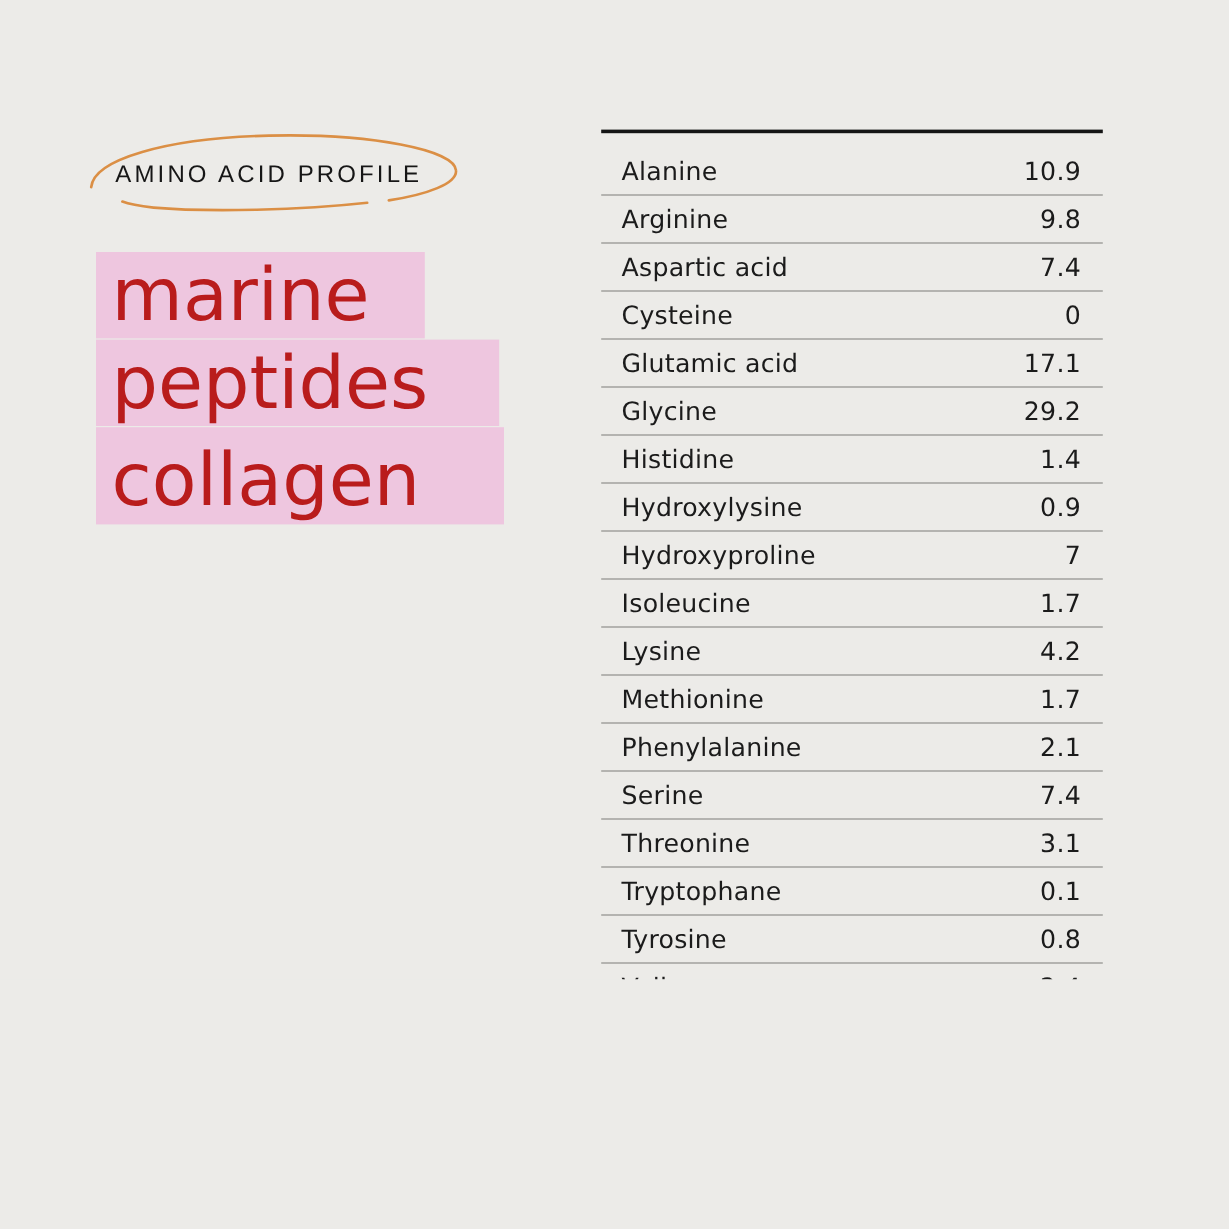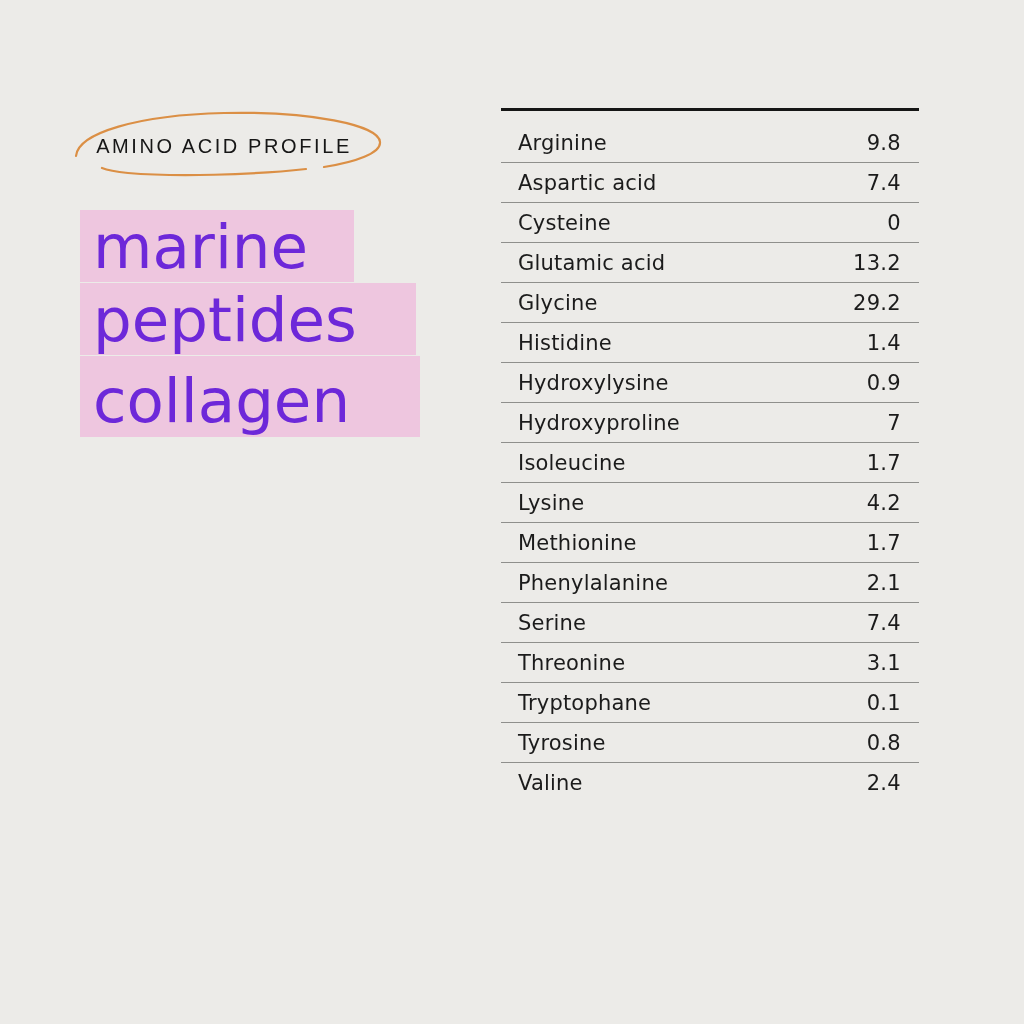--- a/index.html
+++ b/index.html
@@ -21,21 +21,21 @@
     position:absolute;left:70px;top:131px;width:308px;height:30px;
     display:flex;align-items:center;justify-content:center;
     font-family:"Liberation Sans",sans-serif;
     font-size:20px;letter-spacing:2.6px;color:var(--ink);white-space:nowrap;
   }
 
   
   .headline{position:absolute;left:80px;top:210px;}
   .headline-line{
     display:flex;align-items:center;
-    background:var(--pink);color:#6d28d9;
+    background:var(--pink);color:#b91c1c;
     font-size:61px;letter-spacing:0px;line-height:1;
     padding-left:13px;margin-bottom:1px;
   }
   .headline-line:nth-child(1){width:274px;height:72px;}
   .headline-line:nth-child(2){width:336px;height:72px;}
   .headline-line:nth-child(3){width:340px;height:81px;align-items:flex-start;padding-top:14px;}
 
   
   .amino-table{
     position:absolute;left:501px;top:108px;width:418px;
@@ -66,34 +66,38 @@
 
   <div class="headline">
     <div class="headline-line">marine</div>
     <div class="headline-line">peptides</div>
     <div class="headline-line">collagen</div>
   </div>
 
   <div class="amino-table">
     <div>
         <div class="row">
+          <span class="cell-name">Alanine</span>
+          <span class="cell-value">10.9</span>
+        </div>
+        <div class="row">
           <span class="cell-name">Arginine</span>
           <span class="cell-value">9.8</span>
         </div>
         <div class="row">
           <span class="cell-name">Aspartic acid</span>
           <span class="cell-value">7.4</span>
         </div>
         <div class="row">
           <span class="cell-name">Cysteine</span>
           <span class="cell-value">0</span>
         </div>
         <div class="row">
           <span class="cell-name">Glutamic acid</span>
-          <span class="cell-value">13.2</span>
+          <span class="cell-value">17.1</span>
         </div>
         <div class="row">
           <span class="cell-name">Glycine</span>
           <span class="cell-value">29.2</span>
         </div>
         <div class="row">
           <span class="cell-name">Histidine</span>
           <span class="cell-value">1.4</span>
         </div>
         <div class="row">

